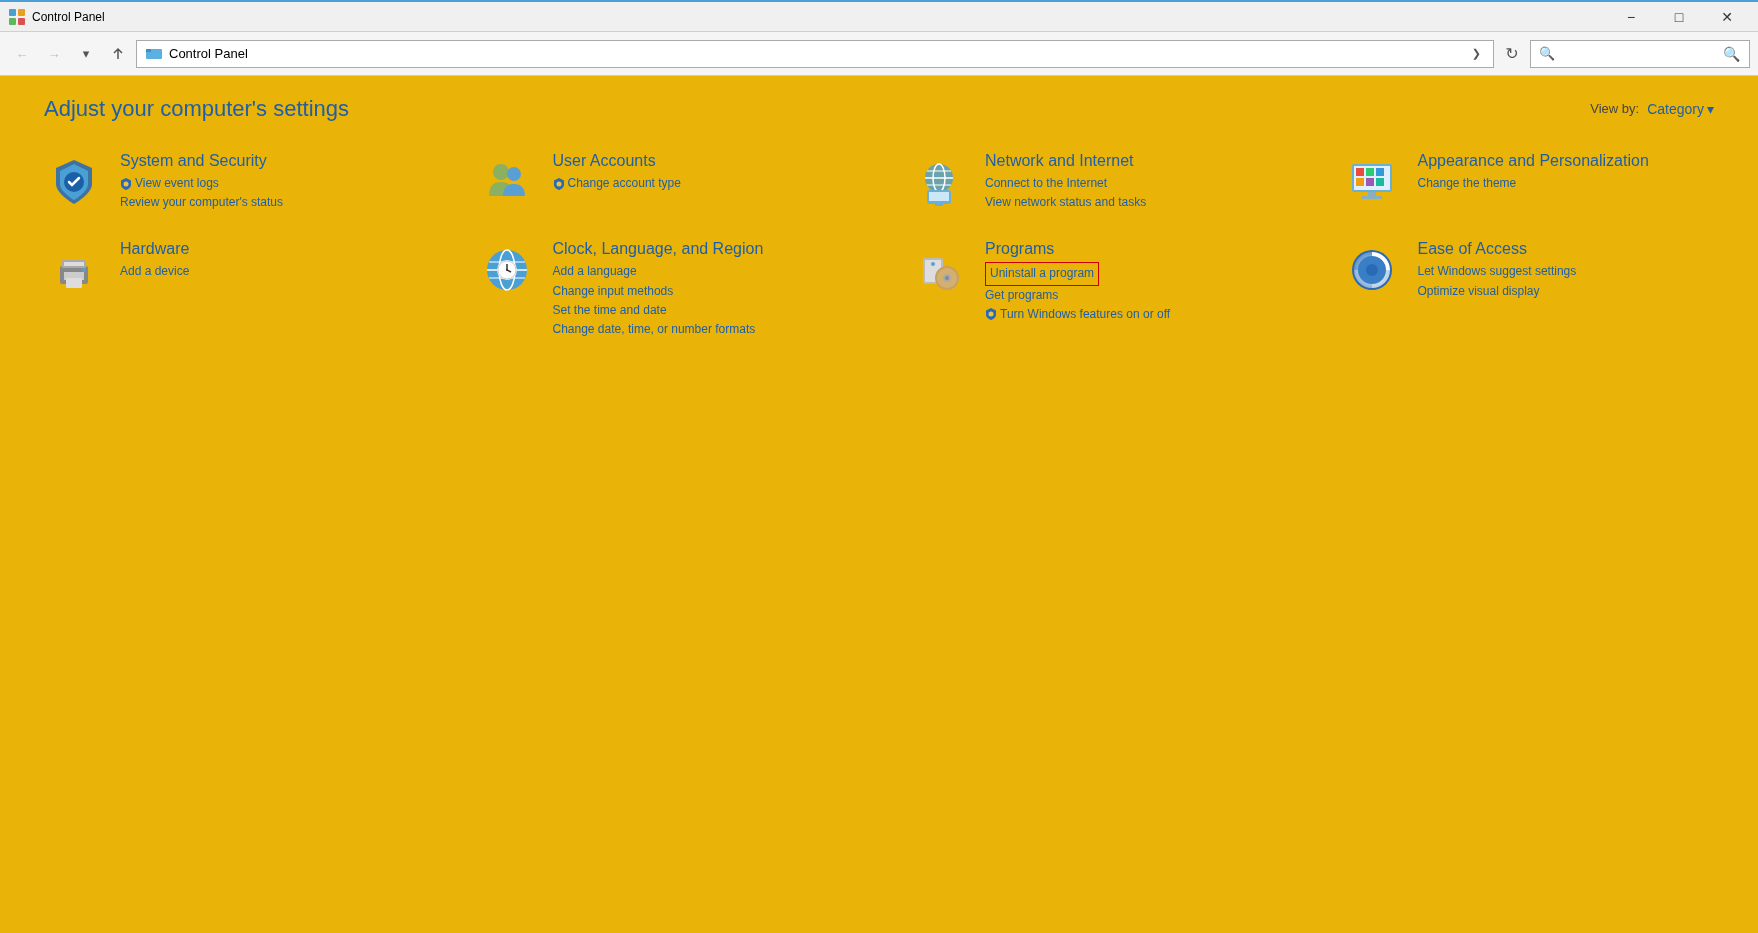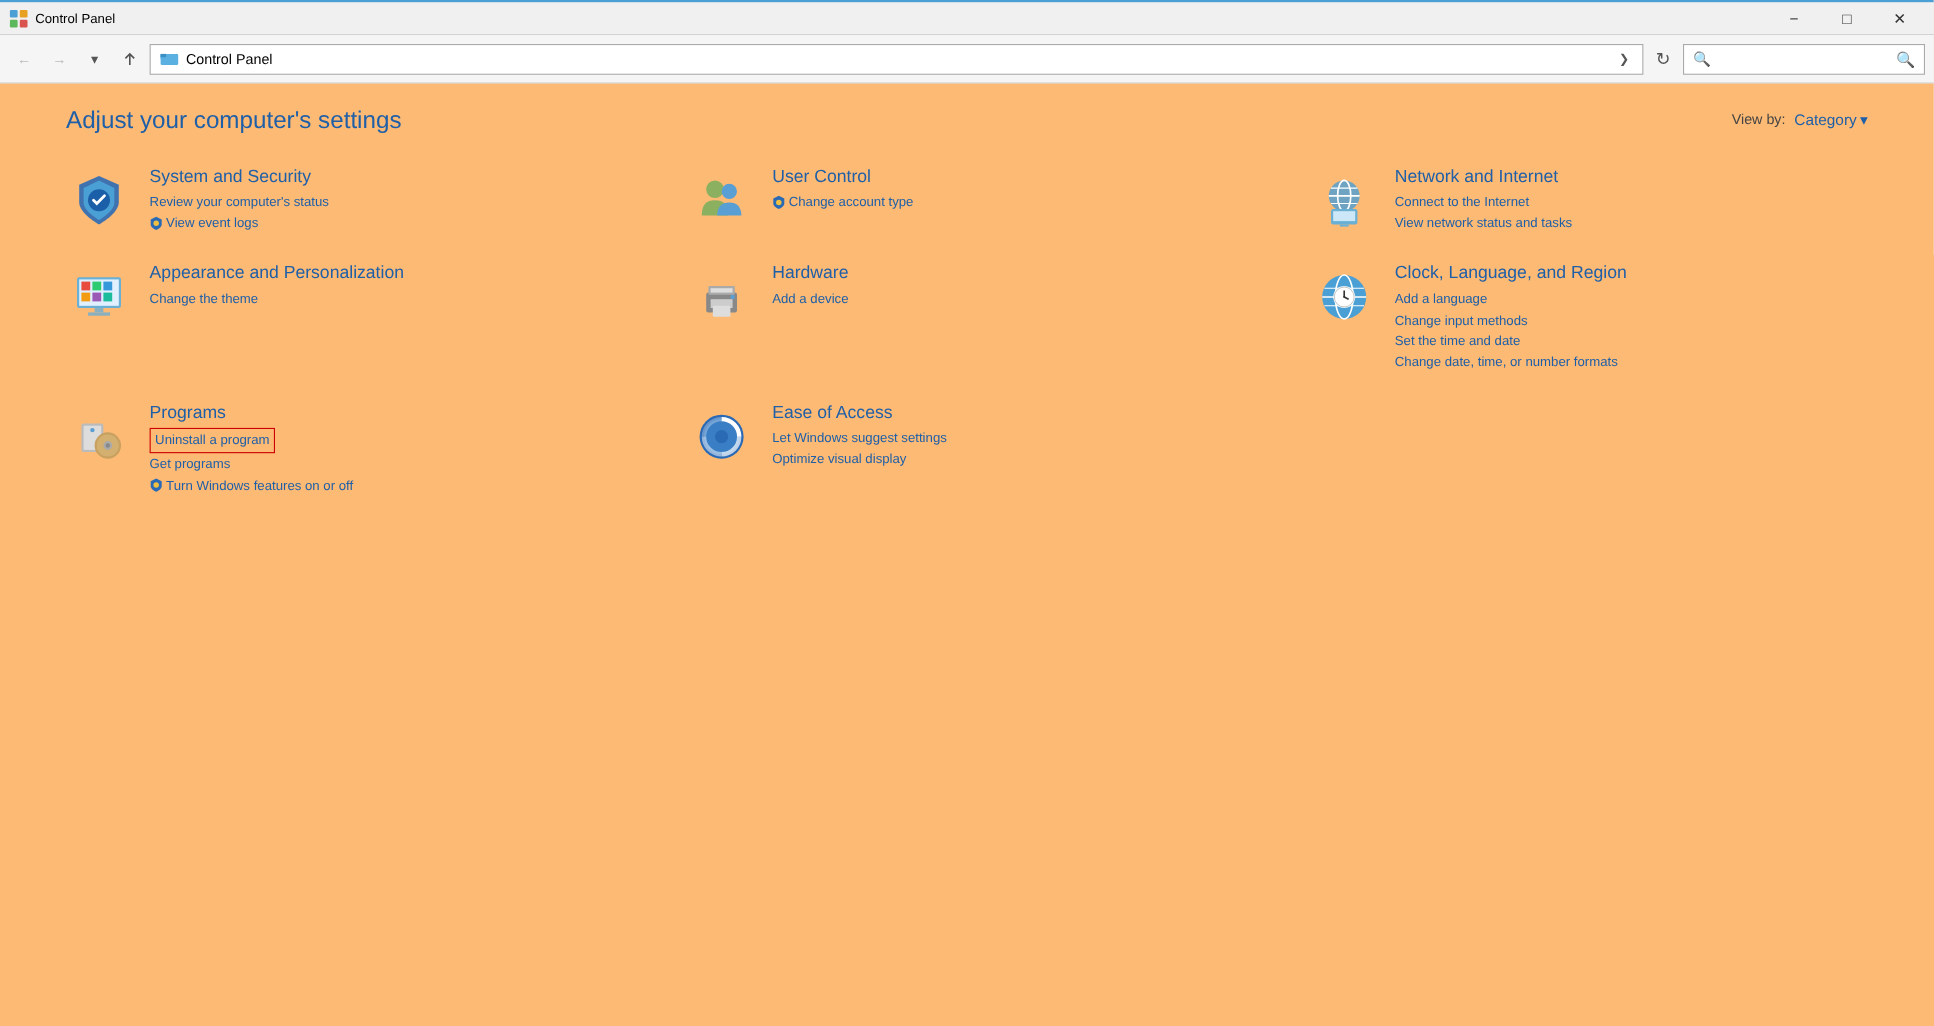--- a/index.html
+++ b/index.html
@@ -135,22 +135,22 @@
       border: none;
       outline: none;
       font-size: 13px;
       width: 90%;
       background: transparent;
     }
 
     
     .main-content {
       flex: 1;
-      background: #fdba74;
-      padding: 20px 60px;
+      background: #eab308;
+      padding: 20px 44px;
       overflow-y: auto;
     }
     .main-header {
       display: flex;
       justify-content: space-between;
       align-items: center;
       margin-bottom: 30px;
     }
     .page-title {
       font-size: 22px;
@@ -169,21 +169,21 @@
       cursor: pointer;
       font-size: 14px;
       display: flex;
       align-items: center;
       gap: 3px;
     }
 
     
     .categories-grid {
       display: grid;
-      grid-template-columns: 1fr 1fr 1fr;
+      grid-template-columns: 1fr 1fr 1fr 1fr;
       gap: 0;
       column-gap: 60px;
     }
     .category-item {
       display: flex;
       gap: 16px;
       margin-bottom: 28px;
       align-items: flex-start;
     }
     .category-icon {
@@ -295,43 +295,43 @@
         <svg width="52" height="52" viewBox="0 0 52 52">
 
           <path d="M26 4 L44 12 L44 28 C44 38 26 48 26 48 C26 48 8 38 8 28 L8 12 Z" fill="#2a6ab5" opacity="0.9"></path>
           <path d="M26 8 L40 15 L40 28 C40 36 26 44 26 44 C26 44 12 36 12 28 L12 15 Z" fill="#4a9fd4"></path>
           <circle cx="26" cy="26" r="10" fill="#1a5fa8"></circle>
           <path d="M21 26 L24 29 L31 22" stroke="white" stroke-width="2.5" fill="none" stroke-linecap="round"></path>
         </svg>
       </div>
       <div class="category-content">
         <a class="category-title">System and Security</a>
-        <a class="category-link">Review your computer's status</a>
         <a class="category-link with-shield">
           <svg class="shield-icon" viewBox="0 0 12 14">
             <path d="M6 1 L11 3.5 L11 8 C11 11 6 13 6 13 C6 13 1 11 1 8 L1 3.5 Z" fill="#2a6ab5"></path>
             <circle cx="6" cy="7" r="2.5" fill="#f0c040"></circle>
           </svg>
           View event logs
         </a>
+        <a class="category-link">Review your computer's status</a>
       </div>
     </div>
 
     <div class="category-item">
       <div class="category-icon">
         <svg width="52" height="52" viewBox="0 0 52 52">
 
           <circle cx="20" cy="16" r="8" fill="#8bb060"></circle>
           <path d="M8 40 C8 30 12 26 20 26 C28 26 32 30 32 40 Z" fill="#8bb060"></path>
           <circle cx="33" cy="18" r="7" fill="#5a9fd4"></circle>
           <path d="M22 40 C22 32 26 28 33 28 C40 28 44 32 44 40 Z" fill="#5a9fd4"></path>
         </svg>
       </div>
       <div class="category-content">
-        <a class="category-title">User Control</a>
+        <a class="category-title">User Accounts</a>
         <a class="category-link with-shield">
           <svg class="shield-icon" viewBox="0 0 12 14">
             <path d="M6 1 L11 3.5 L11 8 C11 11 6 13 6 13 C6 13 1 11 1 8 L1 3.5 Z" fill="#2a6ab5"></path>
             <circle cx="6" cy="7" r="2.5" fill="#f0c040"></circle>
           </svg>
           Change account type
         </a>
       </div>
     </div>
 

